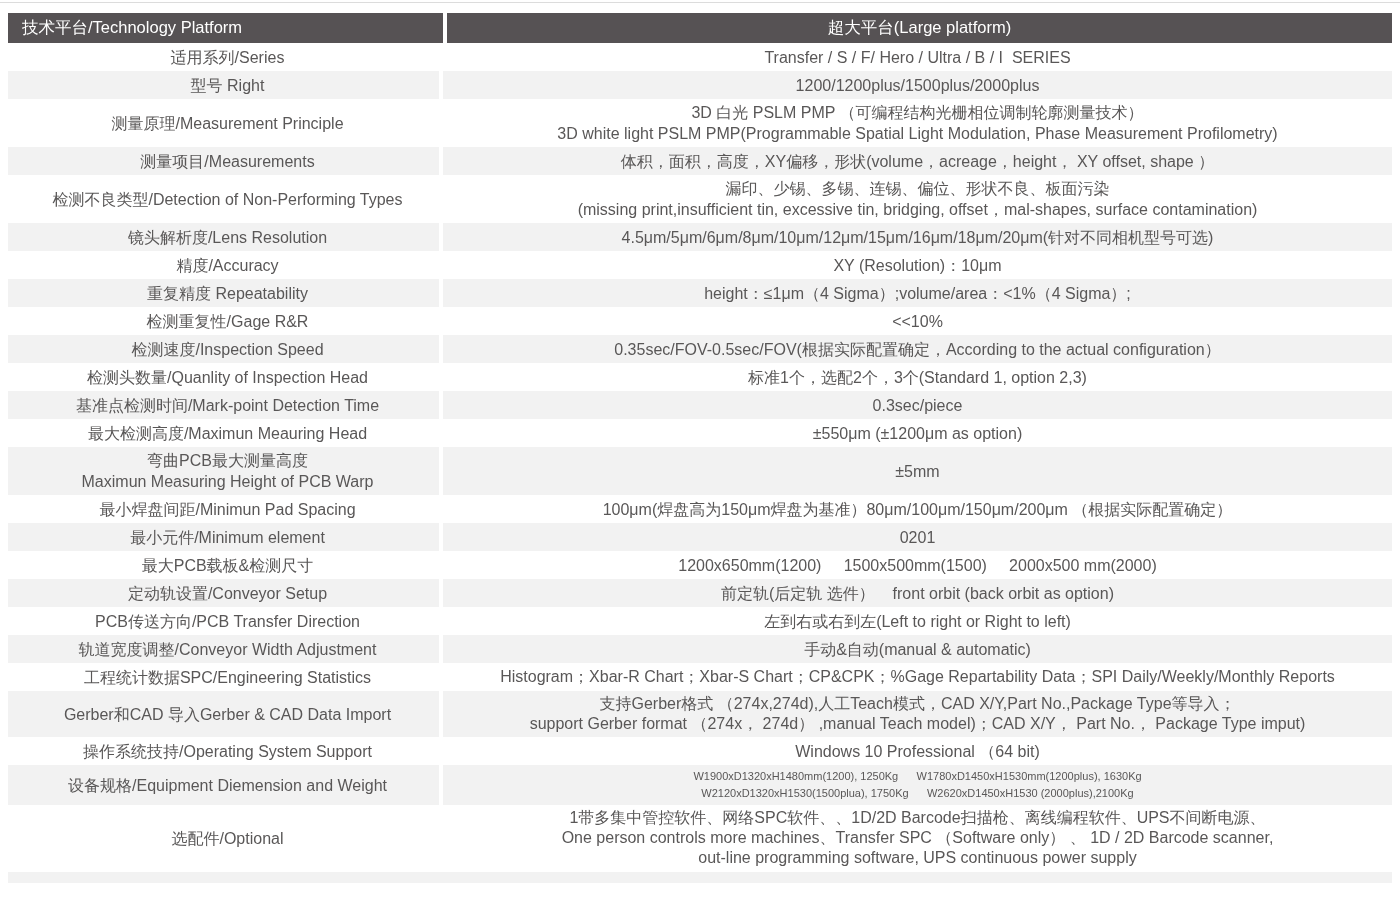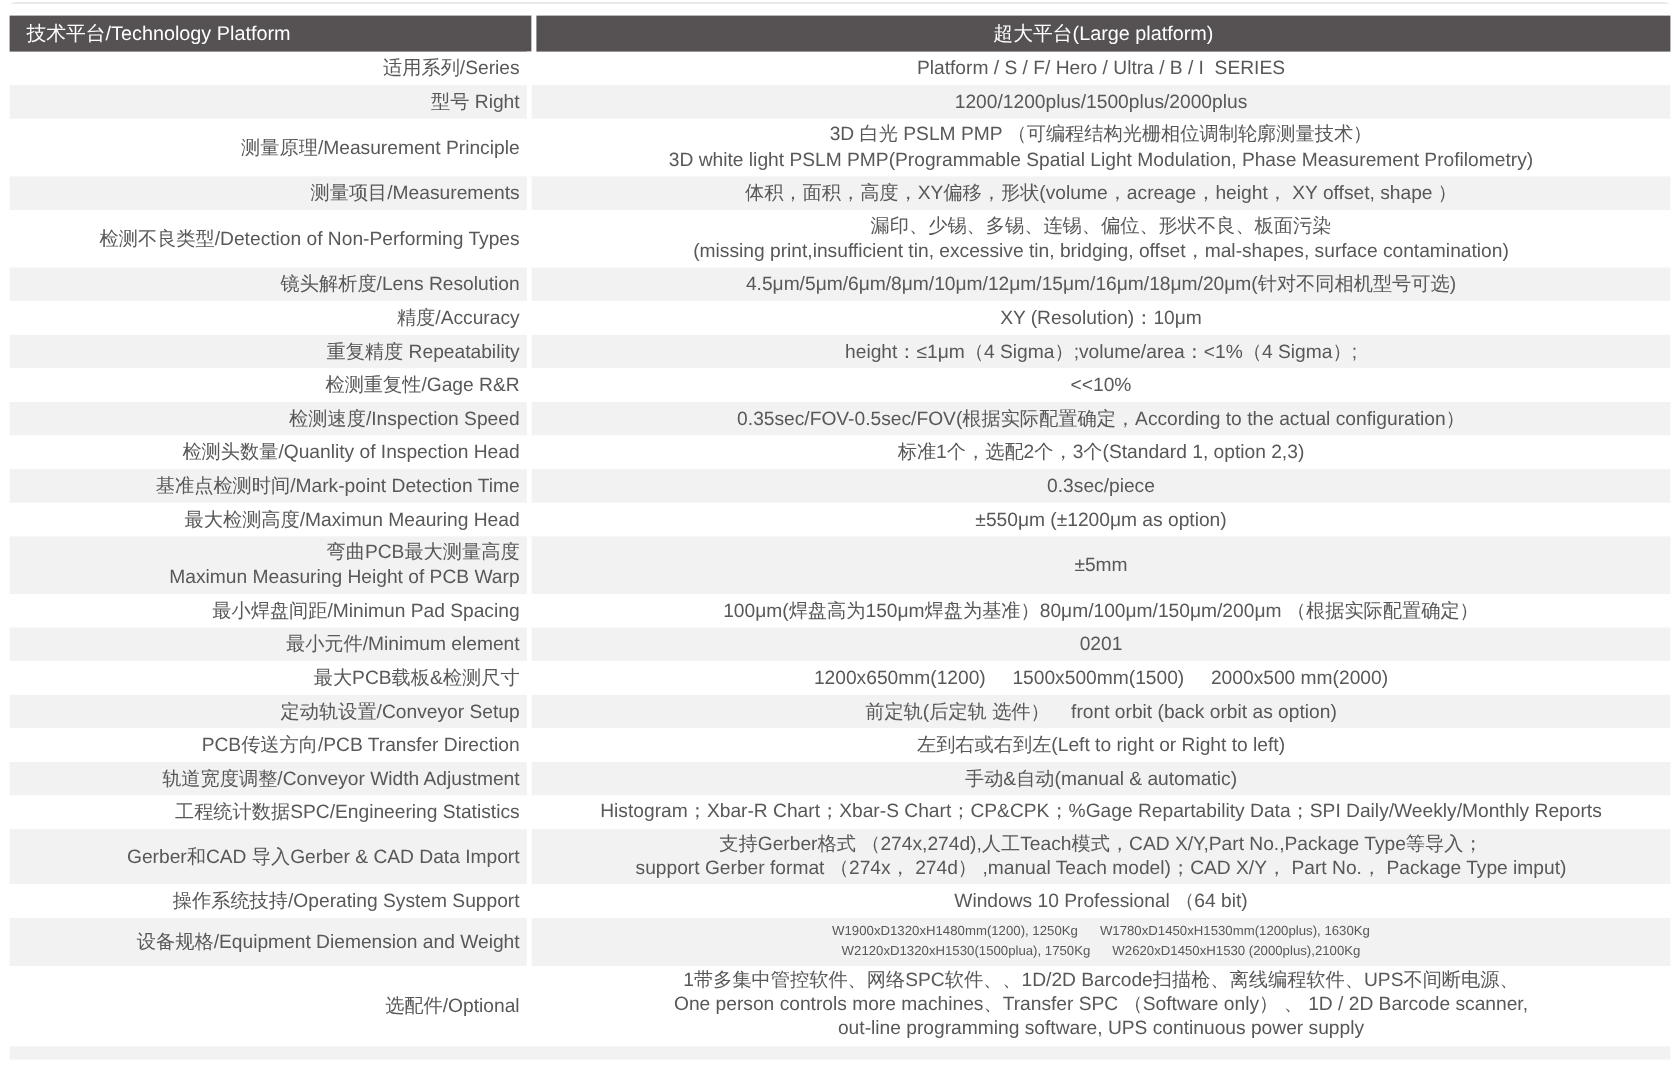--- a/index.html
+++ b/index.html
@@ -7,21 +7,20 @@
     font-family:"Liberation Sans","DejaVu Sans",sans-serif;
     color:#595757;
     -webkit-font-smoothing:antialiased;
   }
   .page{
     position:relative;
     width:1400px;
     height:899px;
     background:#ffffff;
     overflow:hidden;
-    border-radius:20px;
   }
   .topline{
     position:absolute;
     top:2px;left:0;
     width:1400px;height:1px;
     background:#dcdcdc;
   }
   .spec-table{
     position:absolute;
     top:13px;
@@ -68,21 +67,21 @@
     display:flex;
     flex-direction:column;
     justify-content:center;
   }
   .cell.label{
     width:435px;
     padding:3px 6px 3px 14px;
     font-size:16px;
     line-height:21px;
     border-right:4px solid #ffffff;
-    text-align:right;
+    text-align:center;
   }
   .cell.value{
     flex:1;
     padding:3px 10px;
     font-size:16px;
     line-height:21px;
     text-align:center;
     align-items:center;
   }
   .cell.value .line{ white-space:pre-wrap; }
@@ -106,21 +105,21 @@
       <div class="h-gap"></div>
       <div class="h-right">超大平台(Large platform)</div>
     </div>
 
     <div id="rows-container">
         <div class="row">
           <div class="cell label">
             <div class="line">适用系列/Series</div>
           </div>
           <div class="cell value">
-            <div class="line">Platform / S / F/ Hero / Ultra / B / I  SERIES</div>
+            <div class="line">Transfer / S / F/ Hero / Ultra / B / I  SERIES</div>
           </div>
         </div>
         <div class="row alt">
           <div class="cell label">
             <div class="line">型号 Right</div>
           </div>
           <div class="cell value">
             <div class="line">1200/1200plus/1500plus/2000plus</div>
           </div>
         </div>

